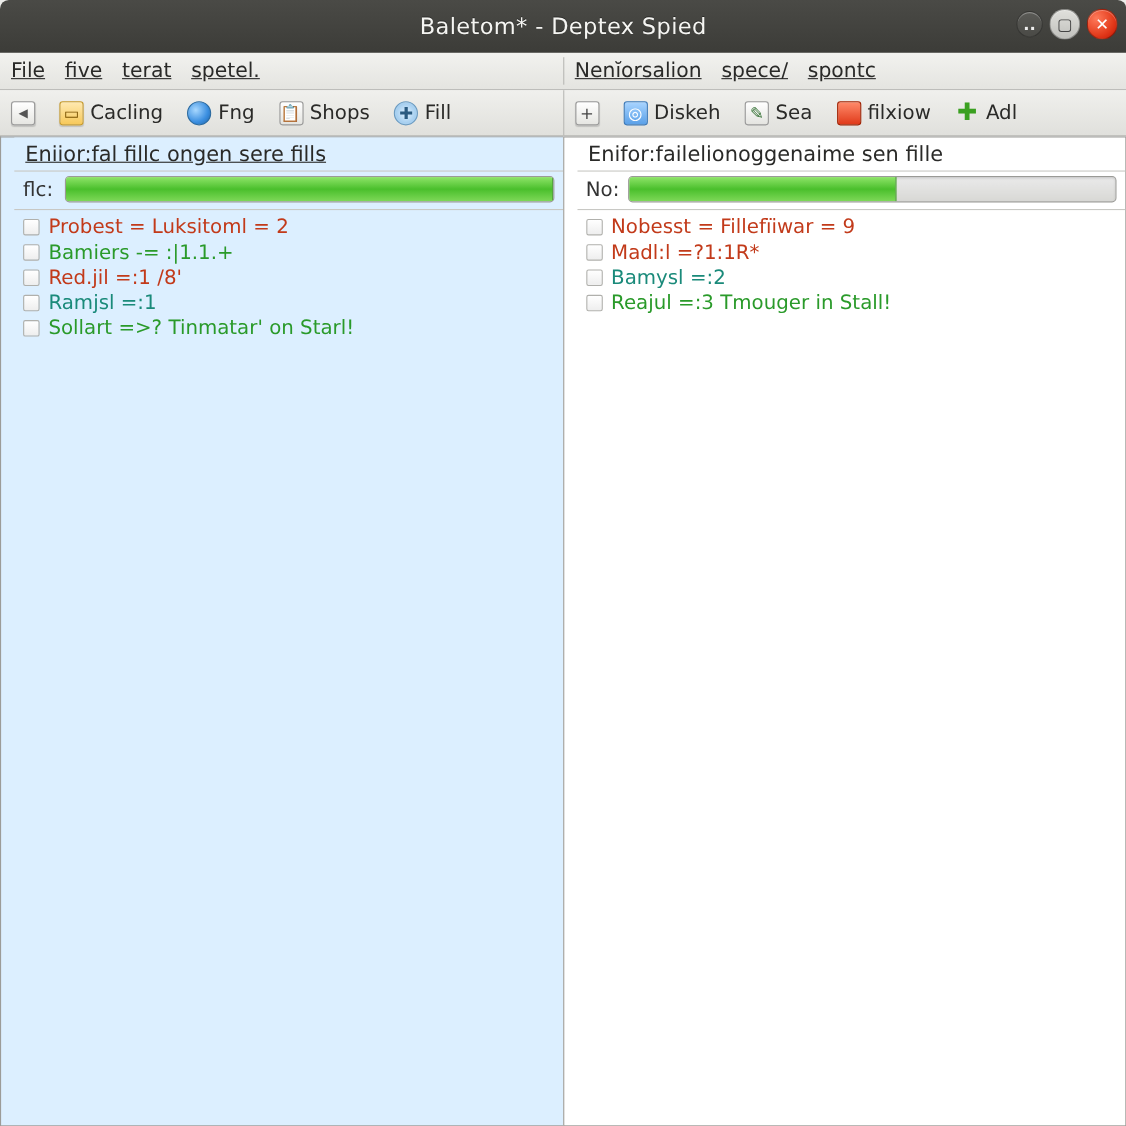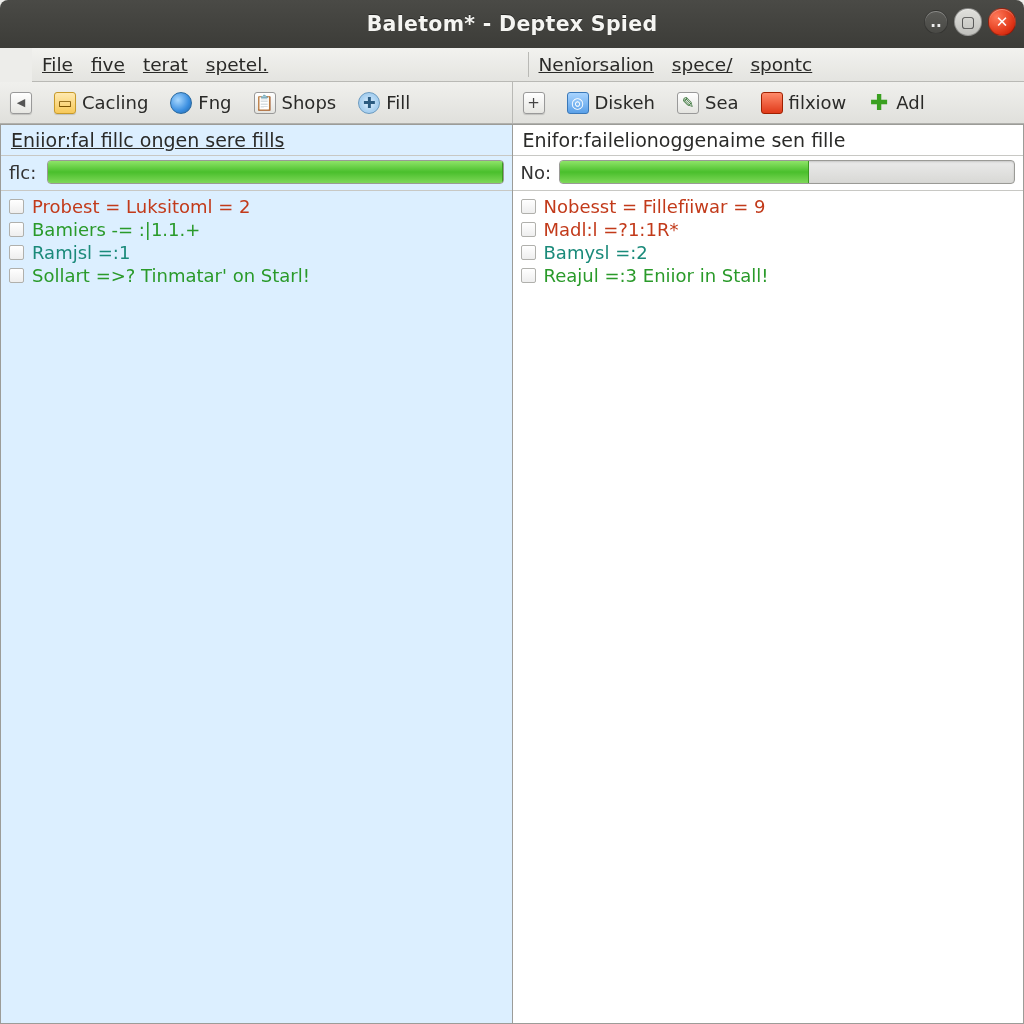--- a/index.html
+++ b/index.html
@@ -18,21 +18,21 @@
       display: flex;
       align-items: center;
       position: relative;
       border-top-left-radius: 8px;
       border-top-right-radius: 8px;
     }
     .titlebar .title {
       flex: 1;
       text-align: center;
       color: #f5f5f2;
-      font-weight: bold;
+      font-weight: normal;
       font-size: 20.5px;
       letter-spacing: 0.3px;
       text-shadow: 0 -1px 0 rgba(0,0,0,0.4);
     }
     .win-controls {
       position: absolute;
       right: 8px;
       top: 8px;
       display: flex;
       align-items: center;
@@ -65,21 +65,20 @@
       font-weight: bold;
     }
     
     .menubar {
       display: flex;
       background: linear-gradient(to bottom, #f2f2ef, #e4e4e0);
       border-bottom: 1px solid #b9b9b5;
       height: 34px;
       align-items: center;
       font-size: 18.5px;
-      margin-left: 32px;
     }
     .menubar.split .half {
       flex: 1;
       display: flex;
       gap: 14px;
       padding: 0 8px;
     }
     .menubar.split .half:first-child { border-right: 1px solid #b9b9b5; }
     .menu-item {
       color: #2a2a28;
@@ -144,20 +143,21 @@
     .panels {
       display: flex;
       height: calc(1024px - 48px - 34px - 42px);
     }
     .panel {
       flex: 1;
       display: flex;
       flex-direction: column;
       border: 1px solid #9c9c98;
       background: #fff;
+      padding-left: 12px;
     }
     .panel.left-panel { background: #dcefff; border-right: none; }
     .panel-header {
       padding: 4px 10px 4px 10px;
       font-size: 19px;
       color: #2a2a28;
       border-bottom: 1px solid #c8c8c4;
       background: rgba(255,255,255,0);
     }
     .panel.left-panel .panel-header { background: #dcefff; }
@@ -299,20 +299,24 @@
       <div class="row">
         <span class="chk"></span>
         <span class="txt c-red">Probest = Luksitoml = 2</span>
       </div>
       <div class="row">
         <span class="chk"></span>
         <span class="txt c-green">Bamiers -= :|1.1.+</span>
       </div>
       <div class="row">
         <span class="chk"></span>
+        <span class="txt c-red">Red.jil =:1 /8'</span>
+      </div>
+      <div class="row">
+        <span class="chk"></span>
         <span class="txt c-teal">Ramjsl =:1</span>
       </div>
       <div class="row">
         <span class="chk"></span>
         <span class="txt c-green">Sollart =&gt;? Tinmatar' on Starl!</span>
       </div>
     </div>
   </div>
 
   <div class="panel right-panel">
@@ -333,18 +337,18 @@
       <div class="row">
         <span class="chk"></span>
         <span class="txt c-red">Madl:l =?1:1R*</span>
       </div>
       <div class="row">
         <span class="chk"></span>
         <span class="txt c-teal">Bamysl =:2</span>
       </div>
       <div class="row">
         <span class="chk"></span>
-        <span class="txt c-green">Reajul =:3 Eniior in Stall!</span>
+        <span class="txt c-green">Reajul =:3 Tmouger in Stall!</span>
       </div>
     </div>
   </div>
 
 </div>
 
 </body></html>

